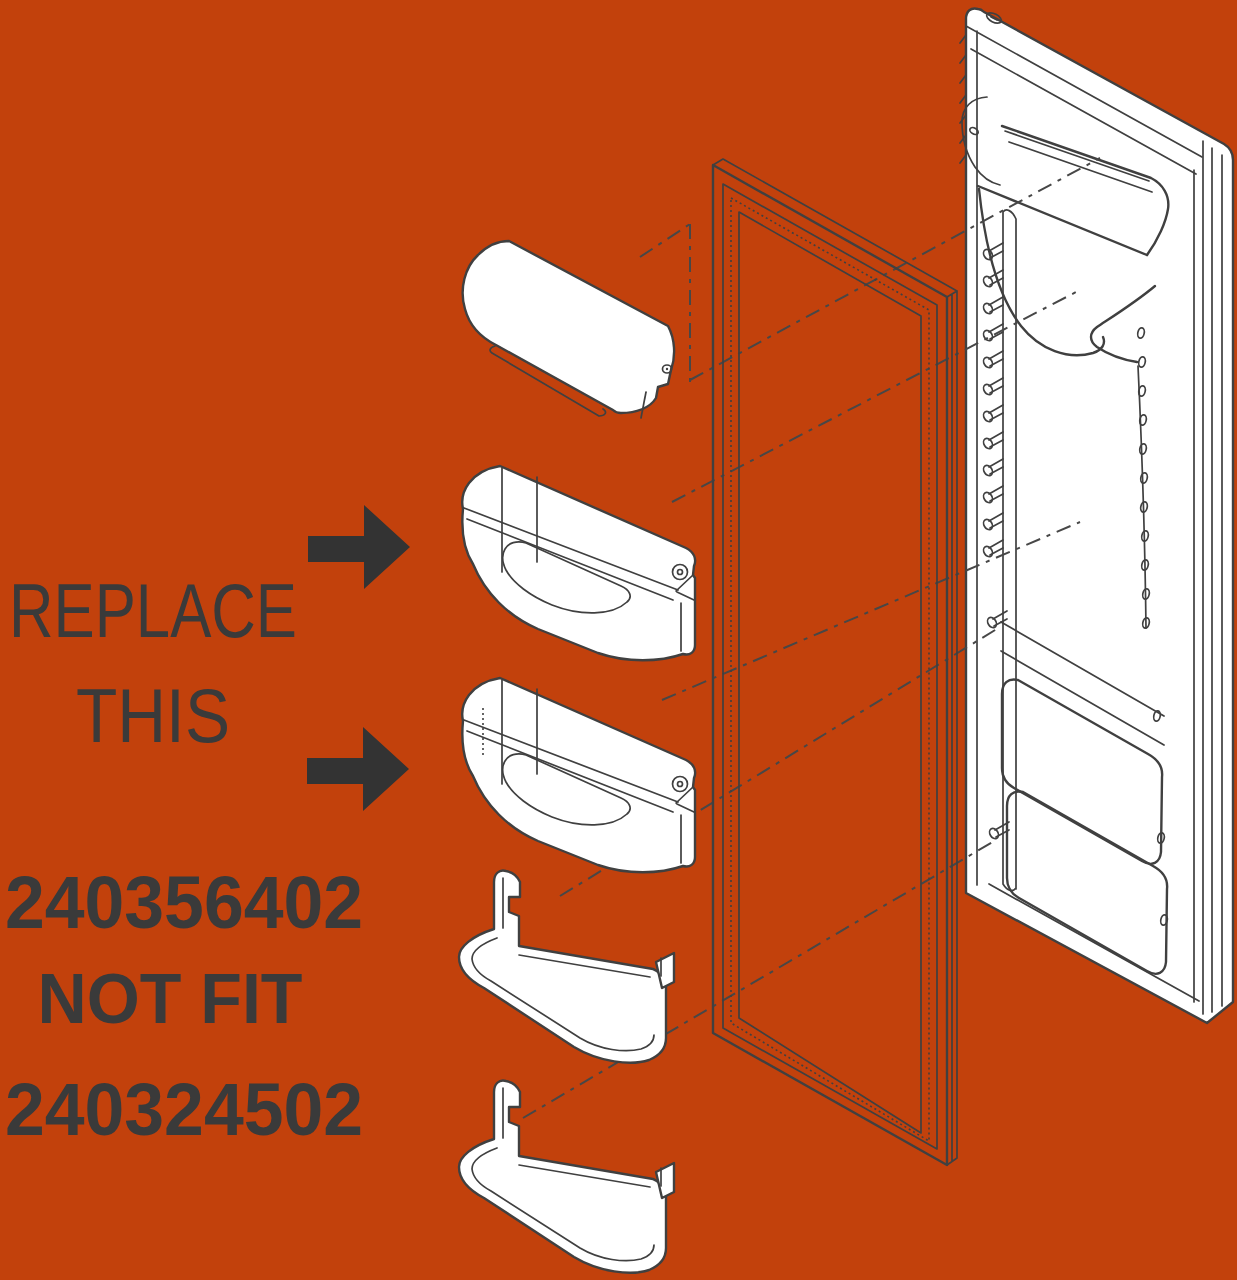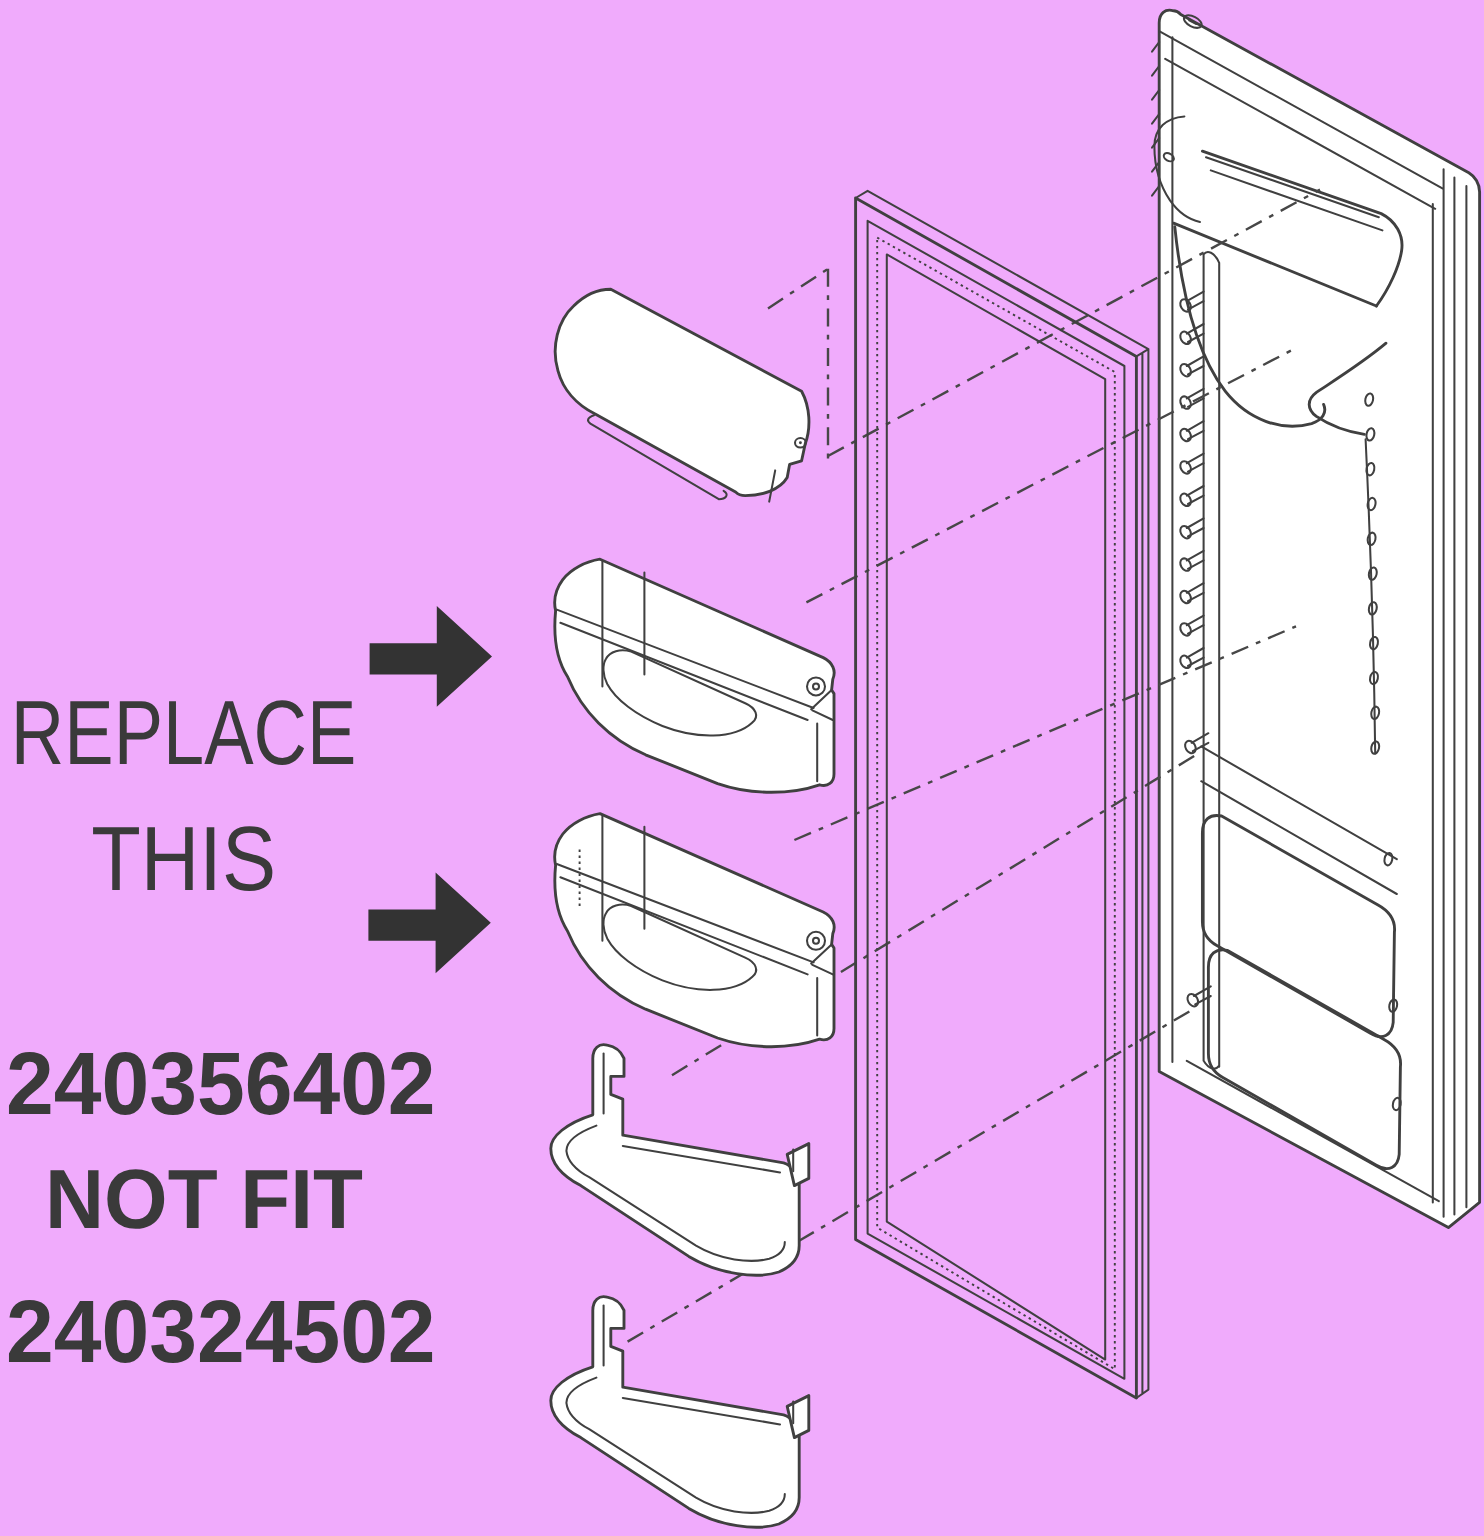--- a/index.html
+++ b/index.html
@@ -1,16 +1,16 @@
 <!DOCTYPE html>
 <html><head>
 <meta charset="utf-8">
 <style>
   html,body{margin:0;padding:0;background:#ffffff;}
-  .stage{position:relative;width:1237px;height:1280px;background:#f0abfc;overflow:hidden;
+  .stage{position:relative;width:1237px;height:1280px;background:#c2410c;overflow:hidden;
          font-family:"Liberation Sans",sans-serif;}
   svg{position:absolute;left:0;top:0;}
   svg text{fill:#3a3a3a;font-family:"Liberation Sans","DejaVu Sans",sans-serif;}
   svg text.num{font-weight:bold;}
   .ln{fill:none;stroke:#404040;stroke-width:2.4;stroke-linecap:round;stroke-linejoin:round;}
   .lnw{fill:#ffffff;stroke:#404040;stroke-width:2.4;stroke-linecap:round;stroke-linejoin:round;}
   .thin{fill:none;stroke:#404040;stroke-width:1.7;stroke-linecap:round;stroke-linejoin:round;}
   .dash{fill:none;stroke:#474747;stroke-width:2;stroke-dasharray:15 7 4 7;stroke-linecap:butt;}
   .dot{fill:none;stroke:#404040;stroke-width:1.6;stroke-dasharray:2 3;}
   .arrow{fill:#333333;stroke:none;}

